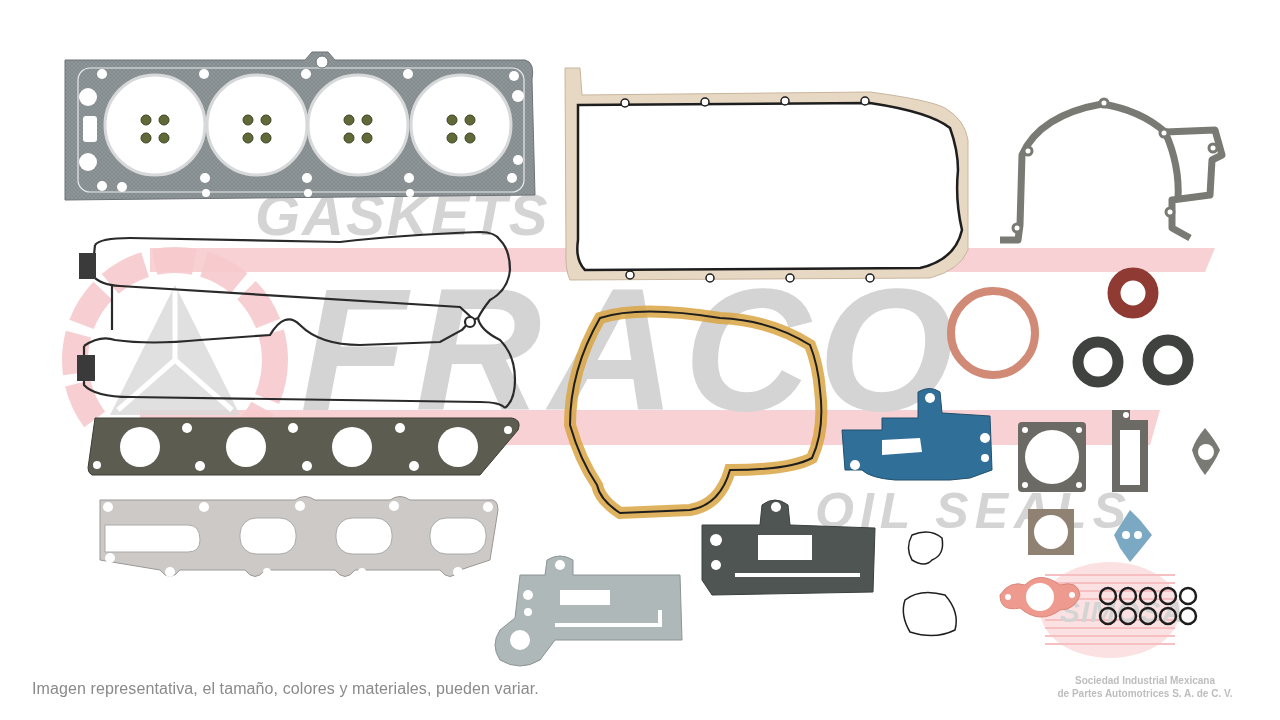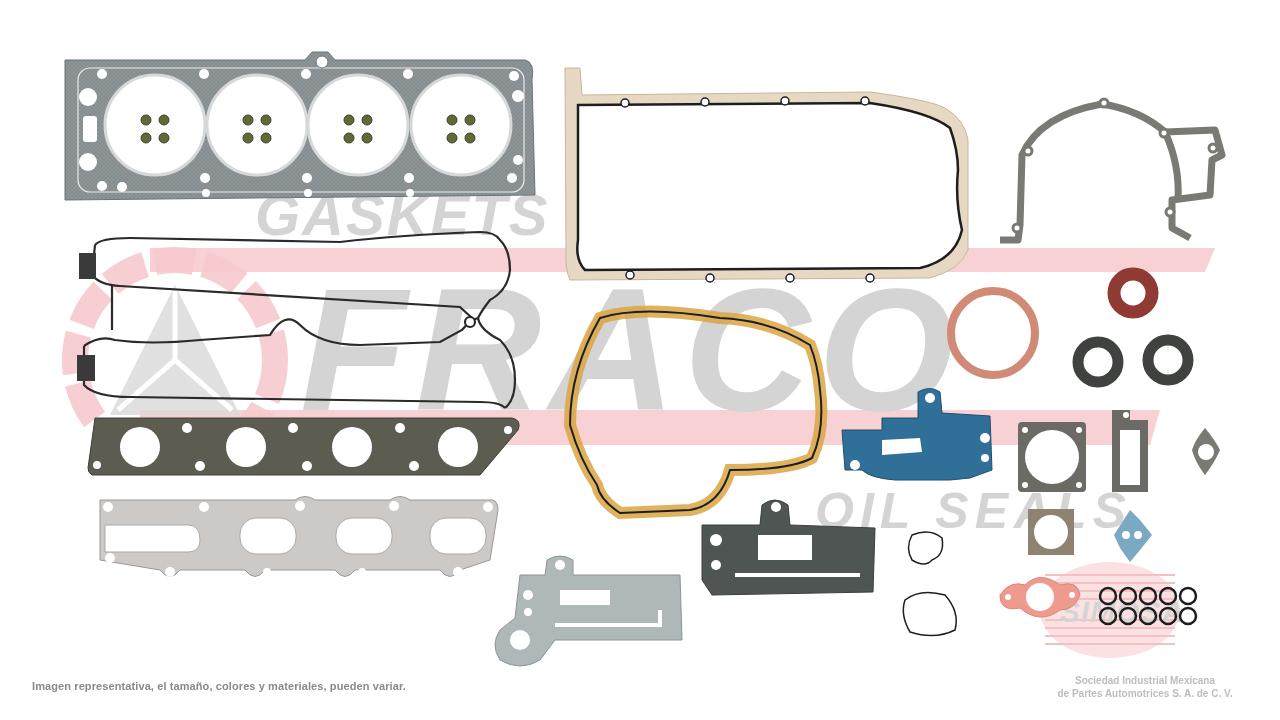--- a/index.html
+++ b/index.html
@@ -1,19 +1,19 @@
 <!DOCTYPE html>
 <html><head>
 <meta charset="utf-8">
 <style>
   html, body { margin:0; padding:0; background:#ffffff; }
   body { width:1280px; height:720px; position:relative; overflow:hidden; font-family:"Liberation Sans", sans-serif; }
   .layer { position:absolute; left:0; top:0; width:1280px; height:720px; }
   .wm-text { font-family:"Liberation Sans", sans-serif; font-weight:bold; font-style:italic; fill:#d4d4d4; }
-  .caption-left { position:absolute; left:32px; top:680px; font-size:11px; font-weight:bold; color:#8a8a8a; letter-spacing:0.1px; }
+  .caption-left { position:absolute; left:32px; top:680px; font-size:16px; font-weight:normal; color:#8a8a8a; letter-spacing:0.1px; }
   .caption-right { position:absolute; left:1040px; top:674px; width:210px; text-align:center; font-size:10px; font-weight:bold; color:#bdbdbd; line-height:13px; }
 </style>
 </head>
 <body>
 
 <svg class="layer" viewBox="0 0 1280 720" xmlns="http://www.w3.org/2000/svg">
 
   <path d="M150 248 L1215 248 L1205 272 L150 272 Z" fill="#f6c9cc" opacity="0.85"></path>
   <path d="M140 410 L1160 410 L1150 445 L140 445 Z" fill="#f6c9cc" opacity="0.85"></path>
 

